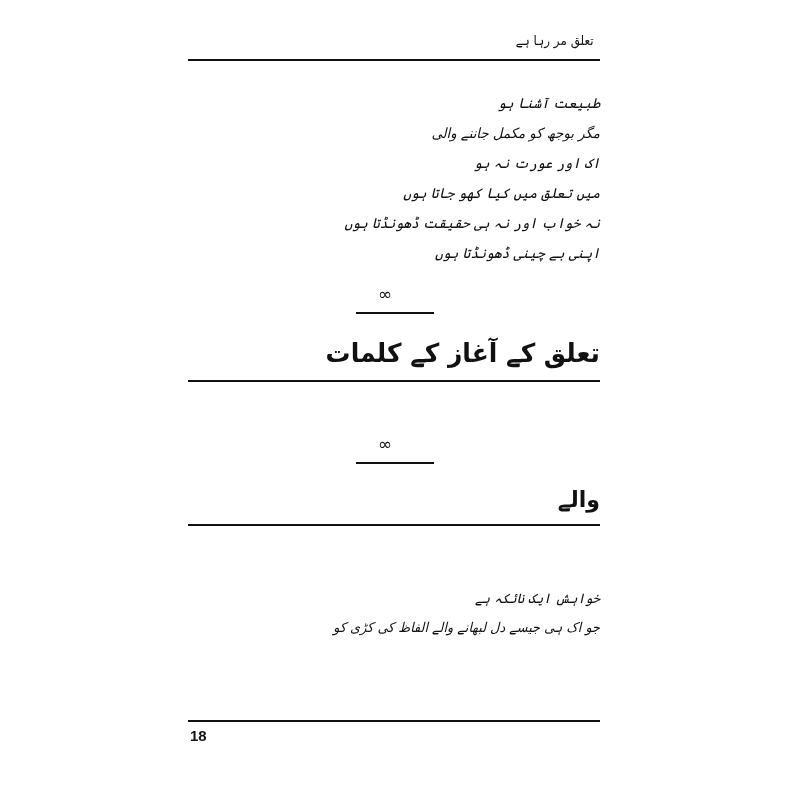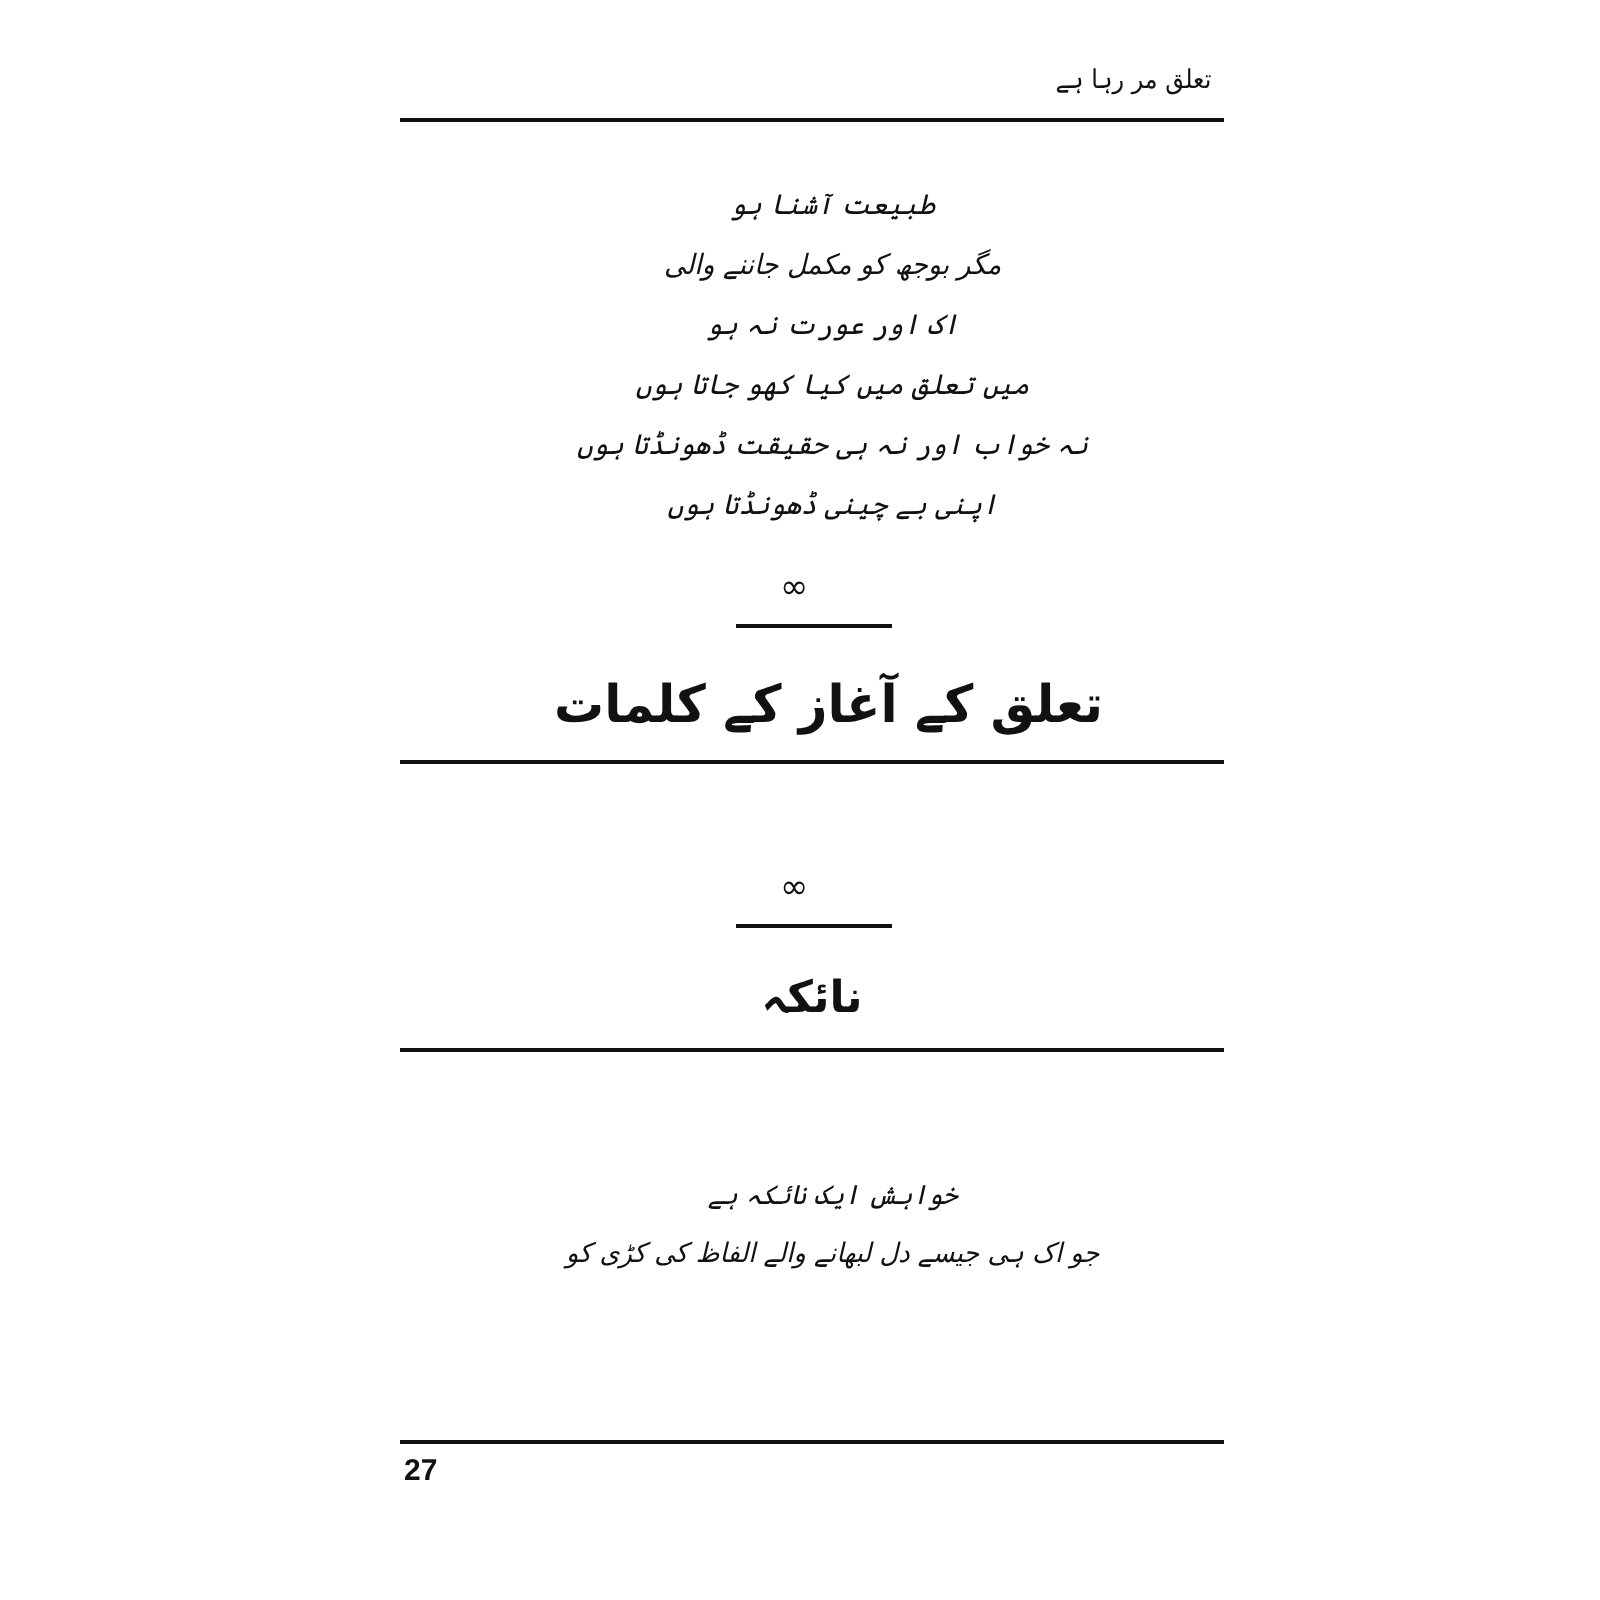--- a/index.html
+++ b/index.html
@@ -15,26 +15,26 @@
   }
   .page {
     position: relative;
     width: 800px;
     height: 800px;
     background: #ffffff;
   }
   
   .text-block {
     position: absolute;
-    left: 200px;
+    left: 188px;
     top: 26px;
     width: 412px;
     height: 718px;
     direction: rtl;
-    text-align: center;
+    text-align: right;
   }
   
   .header-row {
     position: relative;
     height: 34px;
     direction: rtl;
   }
   .header-title {
     position: absolute;
     right: 6px;
@@ -184,26 +184,26 @@
     <div class="spacer-lg"></div>
 
 
     <div class="spacer-xs"></div>
 
     <div class="separator">
       <div class="sep-glyph">∞</div>
       <div class="sep-line"></div>
     </div>
 
-    <div class="heading-small">نائکہ</div>
+    <div class="heading-small">والے</div>
     <div class="heading-rule partial"></div>
 
     <div class="spacer-xl"></div>
 
     <ul class="verse small">
       <li>خواہش ایک نائکہ ہے</li>
       <li>جو اک ہی جیسے دل لبھانے والے الفاظ کی کڑی کو</li>
     </ul>
 
     <div class="rule rule-bottom"></div>
-    <div class="page-number">27</div>
+    <div class="page-number">18</div>
   </div>
 </div>
 
 </body></html>

